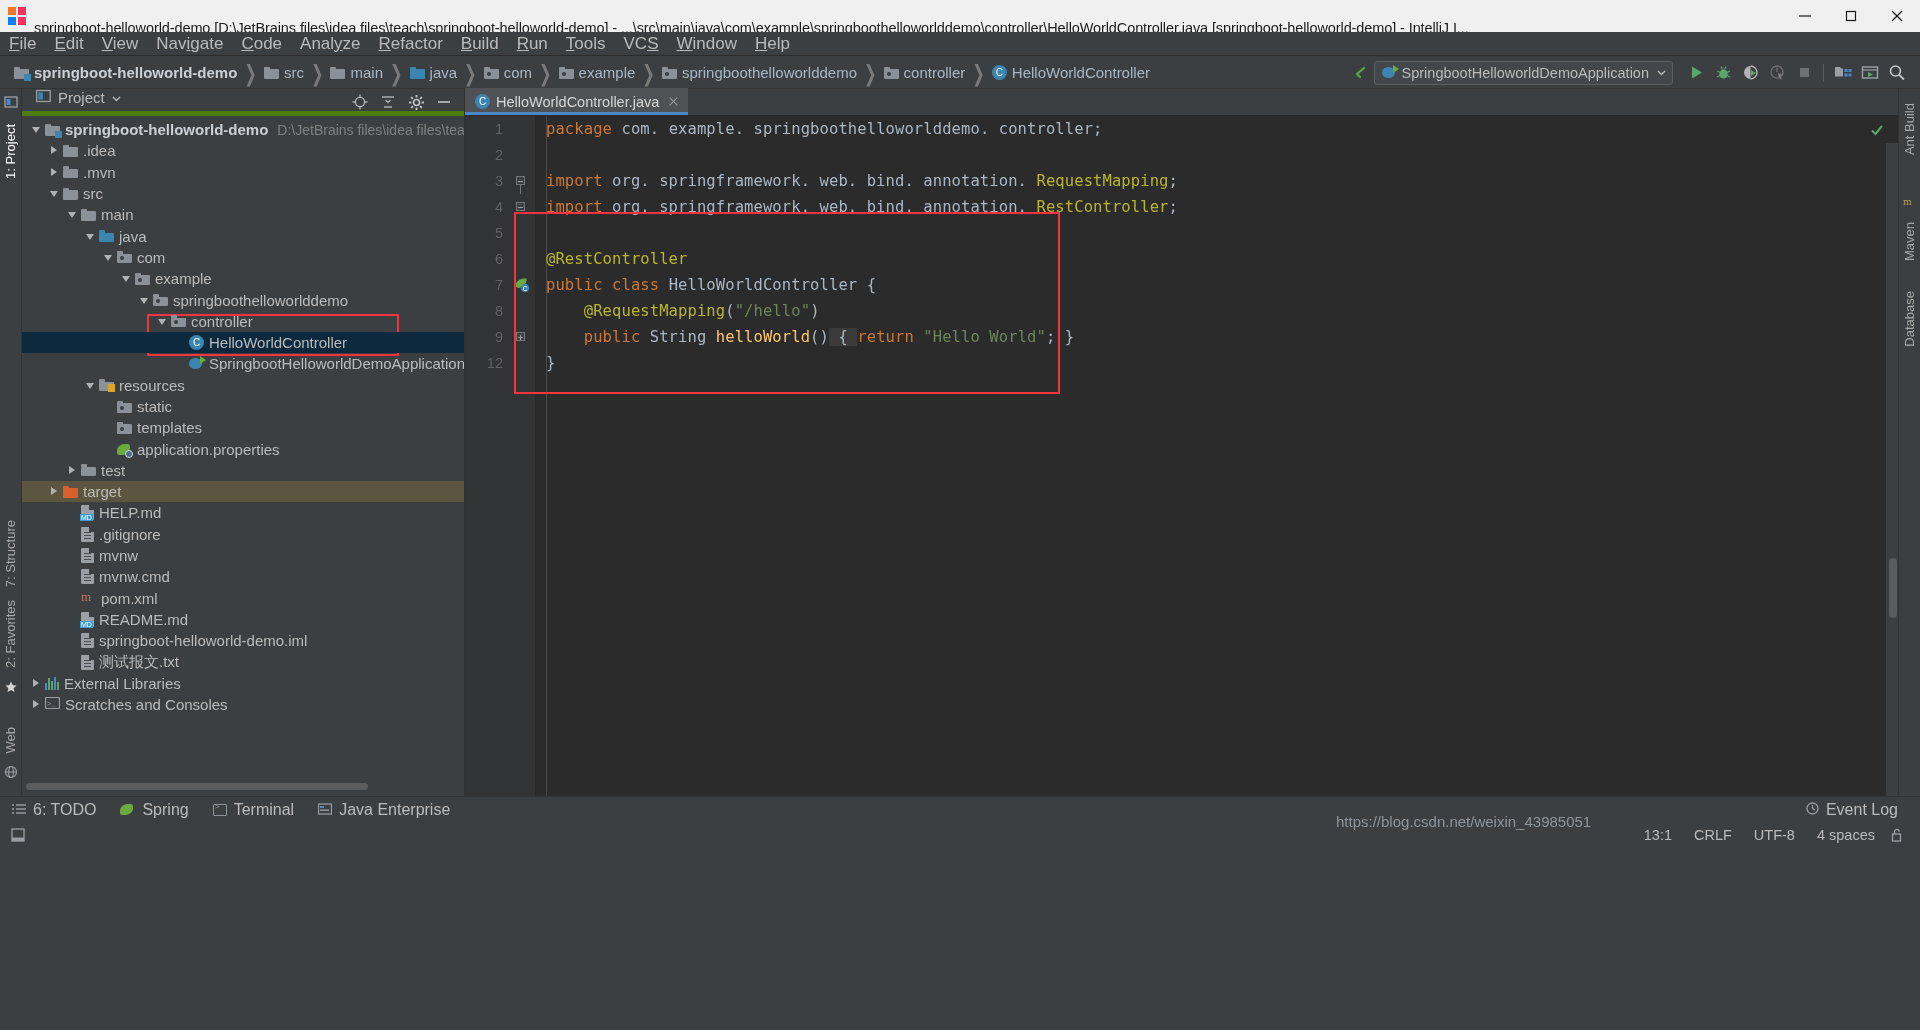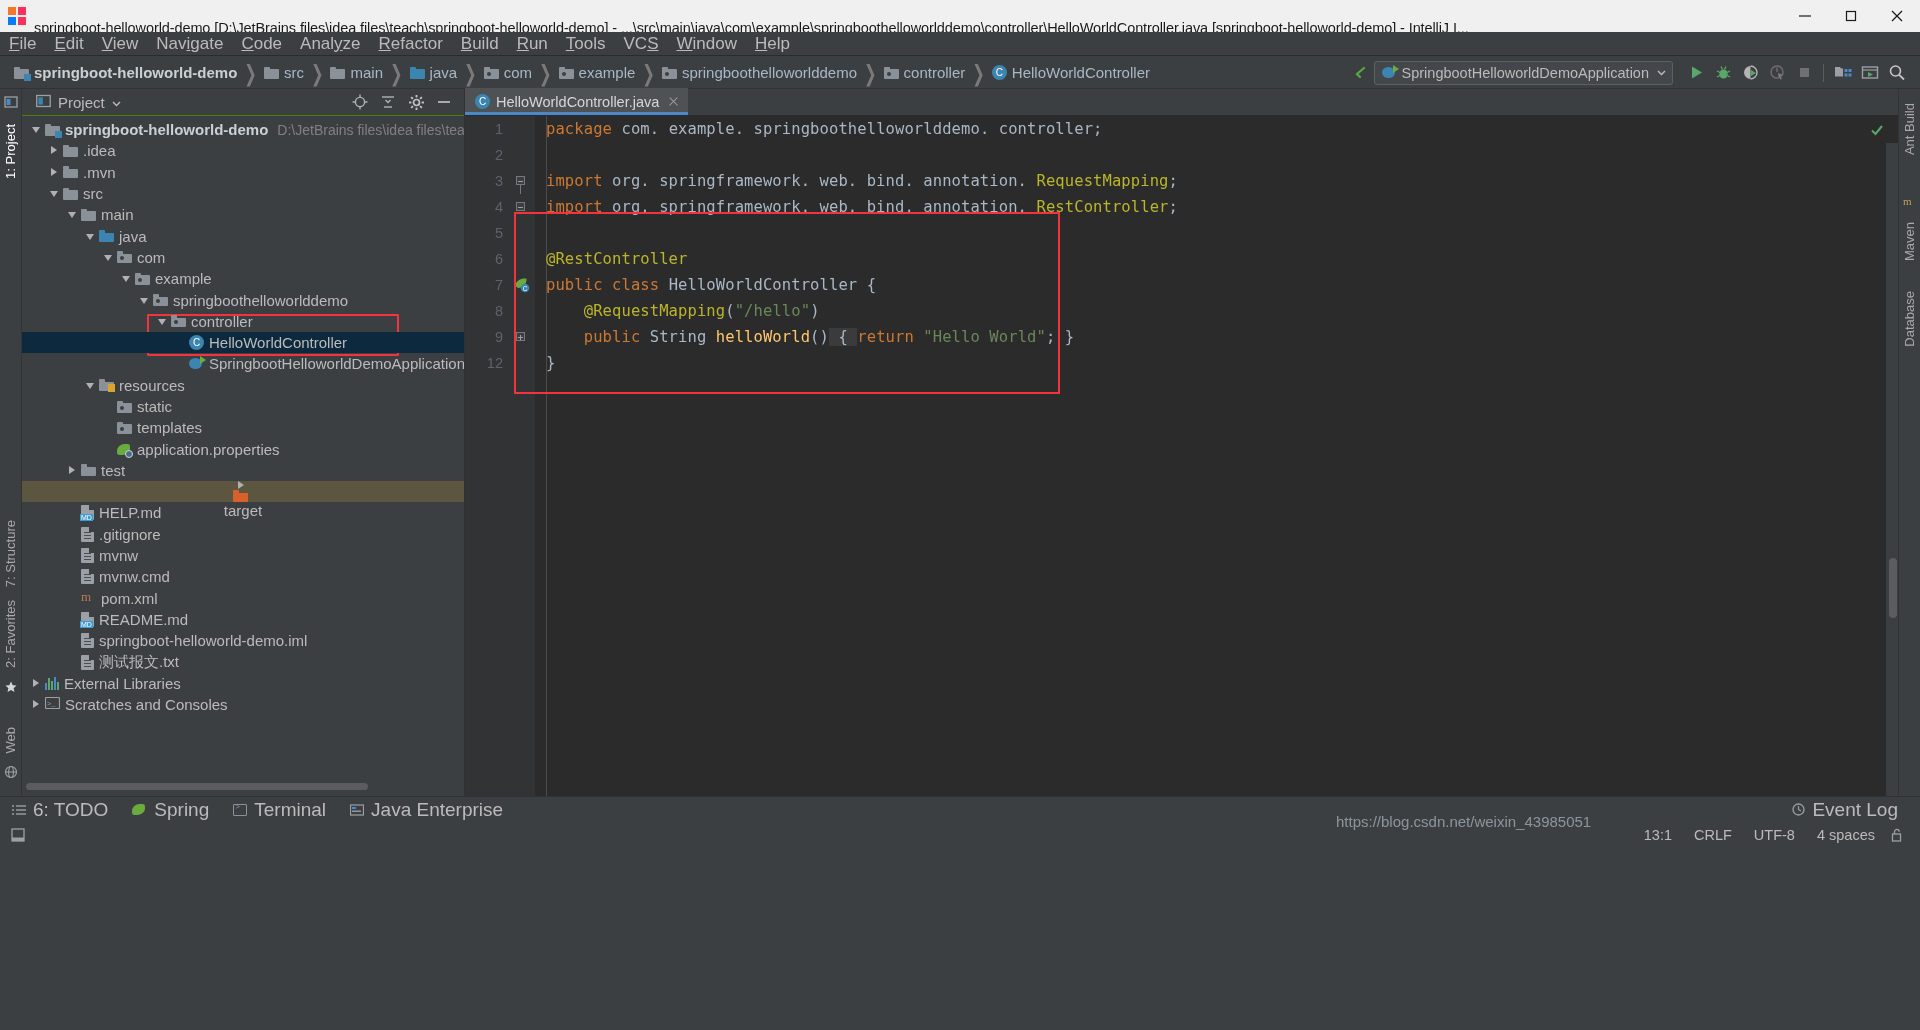--- a/index.html
+++ b/index.html
@@ -99,34 +99,34 @@
     display:flex; flex-direction:column; align-items:center;
   }
 
   
   .projpanel {
     position:absolute; left:22px; top:89px; width:443px; height:707px;
     background:#3c3f41; display:flex; flex-direction:column;
     border-right:1px solid #2f3133;
   }
   .pp-header {
-    height:27px; display:flex; align-items:center; flex:none;
-    padding-left:14px; border-bottom:1px solid #4d7c0f;
+    height:27px; display:flex; align-items:flex-start; flex:none;
+    padding-left:14px; border-bottom:5px solid #4d7c0f;
   }
   .pp-title { font-size:15px; color:#bbbbbb; margin-left:7px; }
   .pp-hdr-actions { margin-left:auto; display:flex; align-items:center; padding-right:6px; }
   .pp-hbtn { width:28px; height:26px; display:flex; align-items:center; justify-content:center; }
 
   .tree { flex:1 1 auto; position:relative; overflow:hidden; padding-top:3px; }
   .trow {
     height:21.3px; display:flex; align-items:center; white-space:nowrap;
     font-size:15px; color:#bbbbbb; position:relative;
   }
   .trow.sel { background:#0d293e; }
-  .trow.hl  { background:#5c5640;flex-direction:column; }
+  .trow.hl  { background:#5c5640; }
   .tw { width:9px; height:9px; flex:none; margin-right:4px; position:relative; }
   .tw.collapsed::before {
     content:""; position:absolute; left:1px; top:0px;
     border-left:6px solid #afb1b3; border-top:4.5px solid transparent;
     border-bottom:4.5px solid transparent;
   }
   .tw.expanded::before {
     content:""; position:absolute; left:0px; top:2px;
     border-top:6px solid #afb1b3; border-left:4.5px solid transparent;
     border-right:4.5px solid transparent;
@@ -247,21 +247,21 @@
   }
 
   
   .bottombar {
     position:absolute; left:0; top:796px; width:1920px; height:26px;
     background:#3c3f41; border-top:1px solid #2f3133;
     display:flex; align-items:center;
   }
   .bb-item {
     display:flex; align-items:center; height:26px; padding:0 12px;
-    font-size:19px; color:#bbbbbb; white-space:nowrap;
+    font-size:16px; color:#bbbbbb; white-space:nowrap;
   }
   .bb-right { margin-left:auto; display:flex; align-items:center; padding-right:10px; }
 
   .statusbar {
     position:absolute; left:0; top:822px; width:1920px; height:26px;
     background:#3c3f41; display:flex; align-items:center;
   }
   .sb-left { display:flex; align-items:center; padding-left:8px; }
   .sb-right { margin-left:auto; display:flex; align-items:center; padding-right:14px; }
   .sb-item { font-size:14.5px; color:#bbbbbb; padding:0 11px; white-space:nowrap; }

